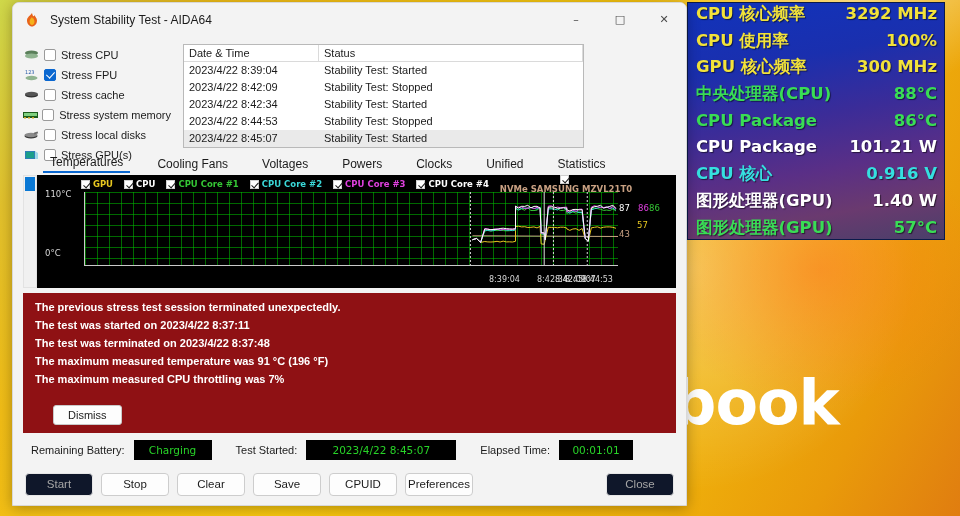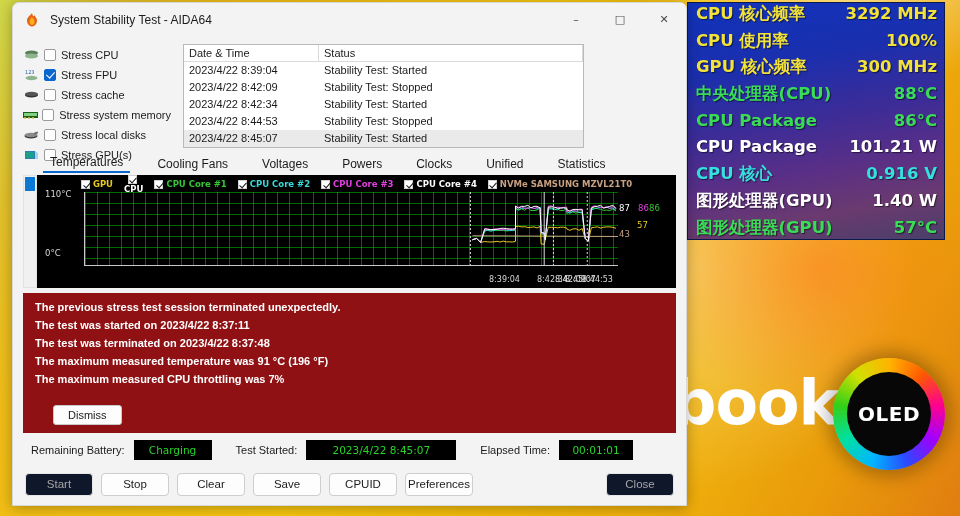--- a/index.html
+++ b/index.html
@@ -212,25 +212,20 @@
   .btn.disabled { color: #a6a6a6; background: #0f172a; border-color: #e6e6e6; }
   .spacer { flex: 1; }
 </style>
 </head>
 <body>
 
 <div id="desktop">
   <div id="wall-sheen"></div>
   <div id="wall-glow"></div>
   <div id="wall-word">book</div>
-  <div id="oled-logo">
-    <div class="inner">
-        <span>OLED</span>
-      </div>
-  </div>
 
   <div id="osd">
       <div class="osd-row" style="color: rgb(242, 226, 58);">
         <span class="lbl">CPU 核心频率</span>
         <span class="val">3292 MHz</span>
       </div>
       <div class="osd-row" style="color: rgb(242, 226, 58);">
         <span class="lbl">CPU 使用率</span>
         <span class="val">100%</span>
       </div>
@@ -390,41 +385,41 @@
       <div id="graph-wrap">
         <div id="vscroll">
           <div id="vthumb"></div>
         </div>
         <div id="graph">
           <div id="legend">
               <div class="lg" style="color: rgb(232, 200, 32);">
                 <span class="lgcb"></span>
                 <span>GPU</span>
               </div>
-              <div class="lg" style="color: rgb(255, 255, 255); flex-direction: column;">
+              <div class="lg" style="color: rgb(255, 255, 255);">
                 <span class="lgcb"></span>
                 <span>CPU</span>
               </div>
               <div class="lg" style="color: rgb(53, 199, 53);">
                 <span class="lgcb"></span>
                 <span>CPU Core #1</span>
               </div>
               <div class="lg" style="color: rgb(58, 217, 217);">
                 <span class="lgcb"></span>
                 <span>CPU Core #2</span>
               </div>
               <div class="lg" style="color: rgb(224, 64, 224);">
                 <span class="lgcb"></span>
                 <span>CPU Core #3</span>
               </div>
               <div class="lg" style="color: rgb(255, 255, 255);">
                 <span class="lgcb"></span>
                 <span>CPU Core #4</span>
               </div>
-              <div class="lg" style="color: rgb(200, 160, 130);">
+              <div class="lg" style="color: rgb(200, 160, 130); flex-direction: column;">
                 <span class="lgcb"></span>
                 <span>NVMe SAMSUNG MZVL21T0</span>
               </div>
             </div>
           <div id="plot">
             <svg id="plot-svg" width="100%" height="100%" viewBox="0 0 520 74" preserveAspectRatio="none">
                 <polyline points="378,44.4 520,45.1" fill="none" stroke="#c8a082" stroke-width="1" vector-effect="non-scaling-stroke"></polyline>
                 <polyline points="378.0,48.4 382.0,47.1 386.0,51.1 390.0,50.2 393.0,50.6 396.0,50.7 399.0,50.5 402.0,50.0 405.0,50.7 408.0,49.8 411.0,50.6 414.0,50.5 417.0,50.7 420.0,50.0 420.0,35.0 423.0,34.7 426.0,35.4 429.0,35.2 432.0,36.0 435.0,35.8 438.0,35.4 441.0,36.4 444.0,34.9 445.0,52.6 448.0,53.0 449.0,48.4 452.0,35.7 455.0,35.9 458.0,35.9 461.0,36.3 464.0,35.7 467.0,35.7 470.0,36.5 470.0,37.4 473.0,38.9 476.0,37.5 479.0,37.2 482.0,38.9 485.0,37.0 488.0,47.1 491.0,49.8 494.0,36.3 497.0,35.8 500.0,35.3 503.0,36.6 506.0,35.7 509.0,35.4 512.0,35.4 515.0,35.8 518.0,36.8" fill="none" stroke="#e8c820" stroke-width="1" vector-effect="non-scaling-stroke"></polyline>
                 <polyline points="378.0,48.4 382.0,47.1 386.0,51.1 390.0,39.8 393.0,38.7 396.0,39.7 399.0,38.7 402.0,39.2 405.0,38.7 408.0,39.1 411.0,39.4 414.0,39.3 417.0,38.8 420.0,38.6 420.0,18.2 423.0,17.5 426.0,17.1 429.0,18.5 432.0,15.9 435.0,18.8 438.0,18.8 441.0,18.3 444.0,16.1 445.0,43.0 448.0,42.6 449.0,48.4 452.0,16.1 455.0,16.2 458.0,18.0 461.0,17.1 464.0,18.8 467.0,18.7 470.0,17.2 470.0,21.7 473.0,20.6 476.0,20.2 479.0,21.4 482.0,20.3 485.0,20.4 488.0,47.1 491.0,49.8 494.0,17.0 497.0,16.0 500.0,16.9 503.0,17.5 506.0,18.7 509.0,18.3 512.0,18.8 515.0,17.3 518.0,19.2" fill="none" stroke="#35c735" stroke-width="1" vector-effect="non-scaling-stroke"></polyline>
                 <polyline points="378.0,48.4 382.0,47.1 386.0,51.1 390.0,38.6 393.0,39.1 396.0,39.3 399.0,39.2 402.0,37.7 405.0,38.8 408.0,37.9 411.0,38.8 414.0,38.8 417.0,39.2 420.0,38.3 420.0,16.0 423.0,18.4 426.0,16.5 429.0,16.3 432.0,16.5 435.0,15.8 438.0,16.5 441.0,17.3 444.0,15.2 445.0,42.1 448.0,42.7 449.0,48.4 452.0,17.2 455.0,17.1 458.0,17.4 461.0,18.2 464.0,16.0 467.0,15.8 470.0,18.3 470.0,19.6 473.0,21.6 476.0,19.6 479.0,19.2 482.0,20.9 485.0,20.9 488.0,47.1 491.0,49.8 494.0,18.2 497.0,17.0 500.0,16.3 503.0,15.3 506.0,15.9 509.0,15.3 512.0,16.5 515.0,16.2 518.0,18.5" fill="none" stroke="#3ad9d9" stroke-width="1" vector-effect="non-scaling-stroke"></polyline>

